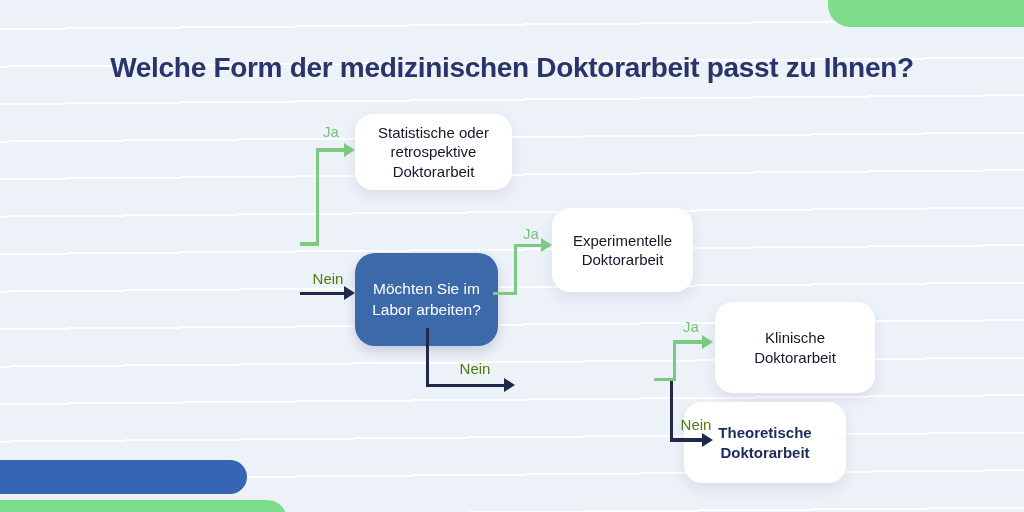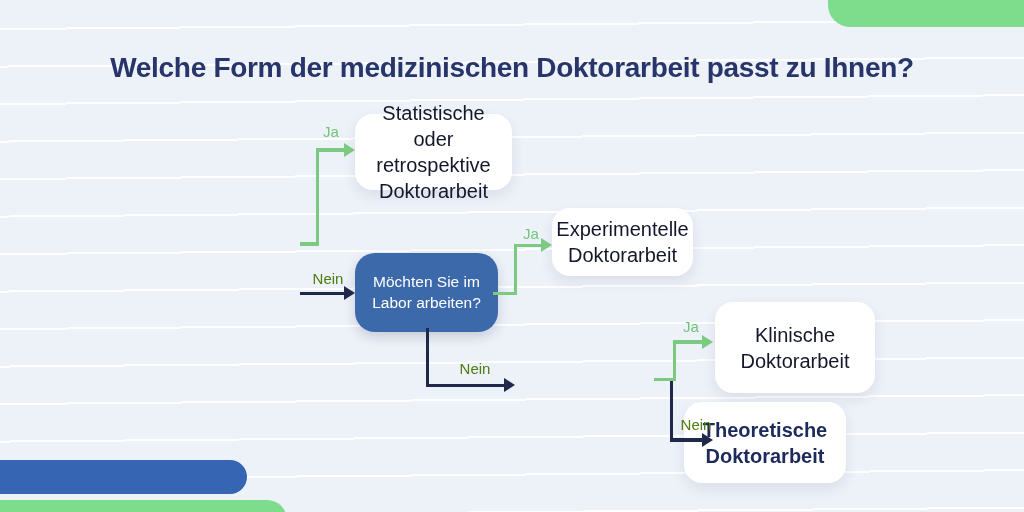--- a/index.html
+++ b/index.html
@@ -29,29 +29,29 @@
   .node{
     position:absolute;display:flex;align-items:center;justify-content:center;
     text-align:center;white-space:pre-line;box-sizing:border-box;padding:6px;
   }
   .qbox{
     background:#3b69aa;color:#ffffff;border-radius:20px;
     font-size:15.5px;line-height:1.32;
     box-shadow:0 5px 12px rgba(30,45,90,0.18);
   }
   .q1{left:151px;top:188px;width:152px;height:145px;border-radius:24px;}
-  .q2{left:355px;top:253px;width:143px;height:79px;}
+  .q2{left:355px;top:253px;width:143px;height:93px;}
   .q3{left:515px;top:339px;width:143px;height:90px;}
   .card{
     background:#ffffff;color:#14172b;border-radius:18px;
-    font-size:20px;line-height:1.3;
+    font-size:15px;line-height:1.3;
     box-shadow:0 6px 14px rgba(30,45,90,0.09);
   }
   .o1{left:355px;top:114px;width:157px;height:76px;}
-  .o2{left:552px;top:208px;width:141px;height:68px;}
+  .o2{left:552px;top:208px;width:141px;height:84px;}
   .o3{left:715px;top:302px;width:160px;height:91px;}
   .o4{left:684px;top:402px;width:162px;height:81px;color:#1d2a5c;font-weight:bold;}
   .seg{position:absolute;}
   .seg.green{background:#7cc982;}
   .seg.dark{background:#20294a;}
   .arr{position:absolute;width:0;height:0;
     border-top:7px solid transparent;border-bottom:7px solid transparent;}
   .arr.green{border-left:11px solid #7cc982;}
   .arr.dark{border-left:11px solid #20294a;}
   .lbl{position:absolute;font-weight:normal;font-size:15px;text-align:center;}

